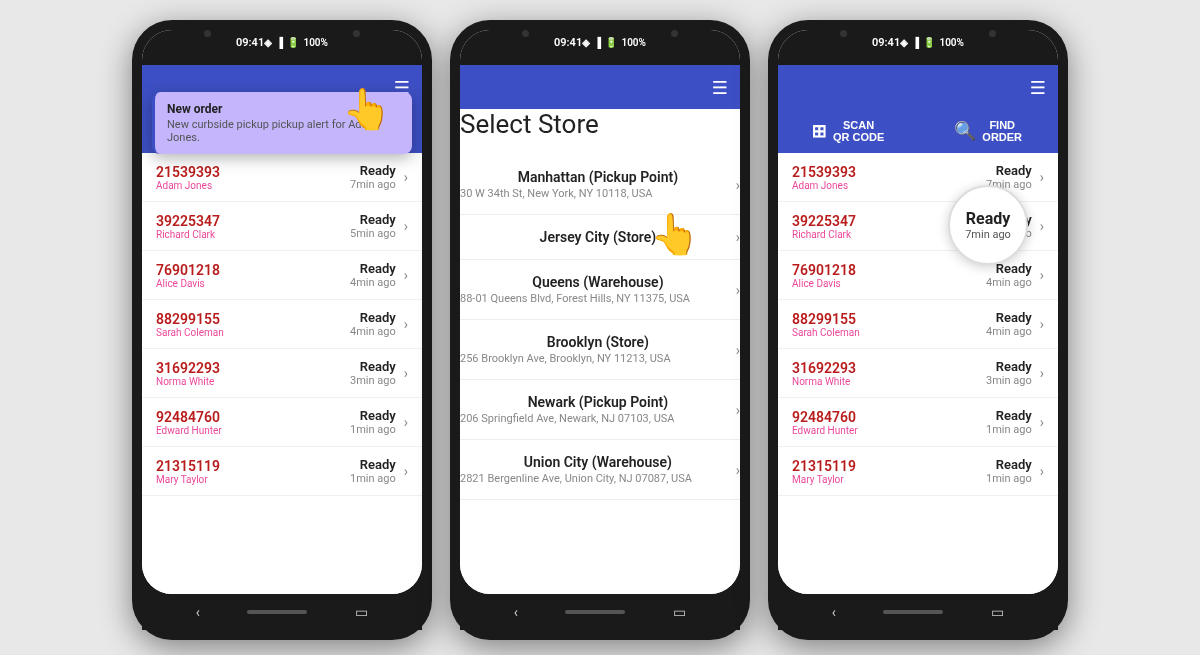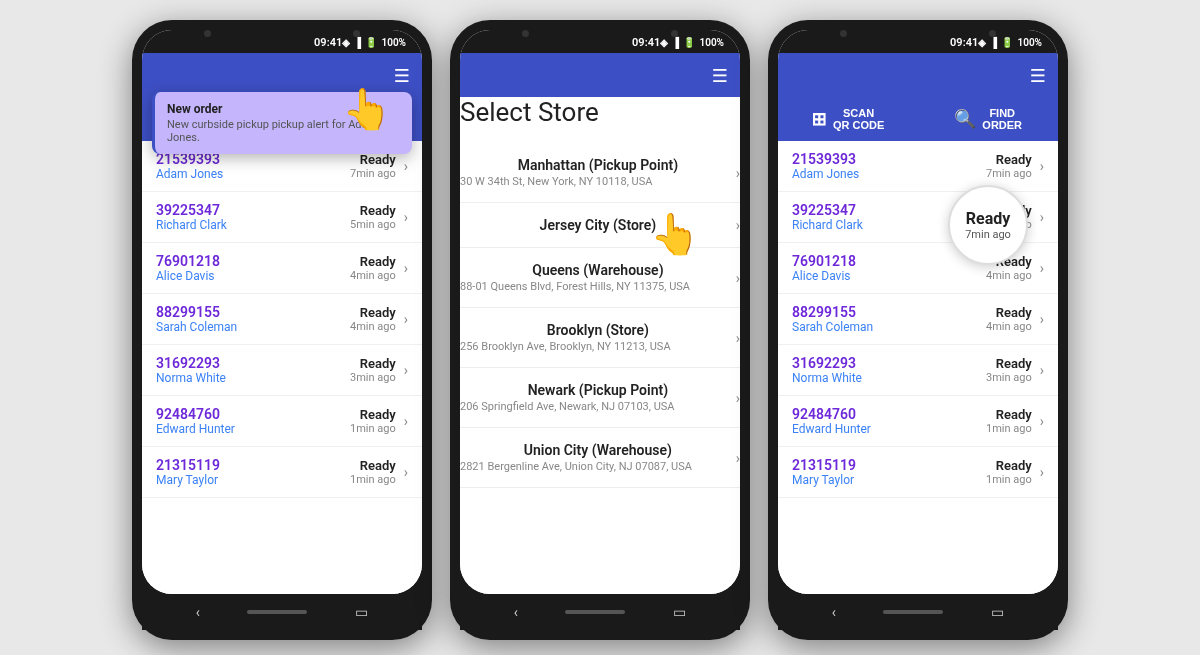--- a/index.html
+++ b/index.html
@@ -58,23 +58,23 @@
       left: auto;
       right: 72px;
     }
 
     
     .status-bar {
       background: #1a1a1a;
       color: #fff;
       font-size: 11px;
       font-weight: 600;
-      padding: 6px 16px 4px;
-      display: flex;
-      justify-content: flex-end;
+      padding: 6px 16px 16px;
+      display: flex;
+      justify-content: center;
       align-items: center;
       flex-shrink: 0;
     }
 
     .status-bar-right {
       display: flex;
       align-items: center;
       gap: 4px;
       font-size: 10px;
     }
@@ -135,26 +135,26 @@
       cursor: pointer;
     }
 
     .order-info {
       flex: 1;
     }
 
     .order-id {
       font-size: 14px;
       font-weight: 600;
-      color: #6d28d9;
+      color: #b91c1c;
     }
 
     .order-name {
-      font-size: 12px;
-      color: #3b82f6;
+      font-size: 10px;
+      color: #ec4899;
     }
 
     .order-status {
       text-align: right;
       margin-right: 8px;
     }
 
     .order-status-label {
       font-size: 13px;
       font-weight: 600;

